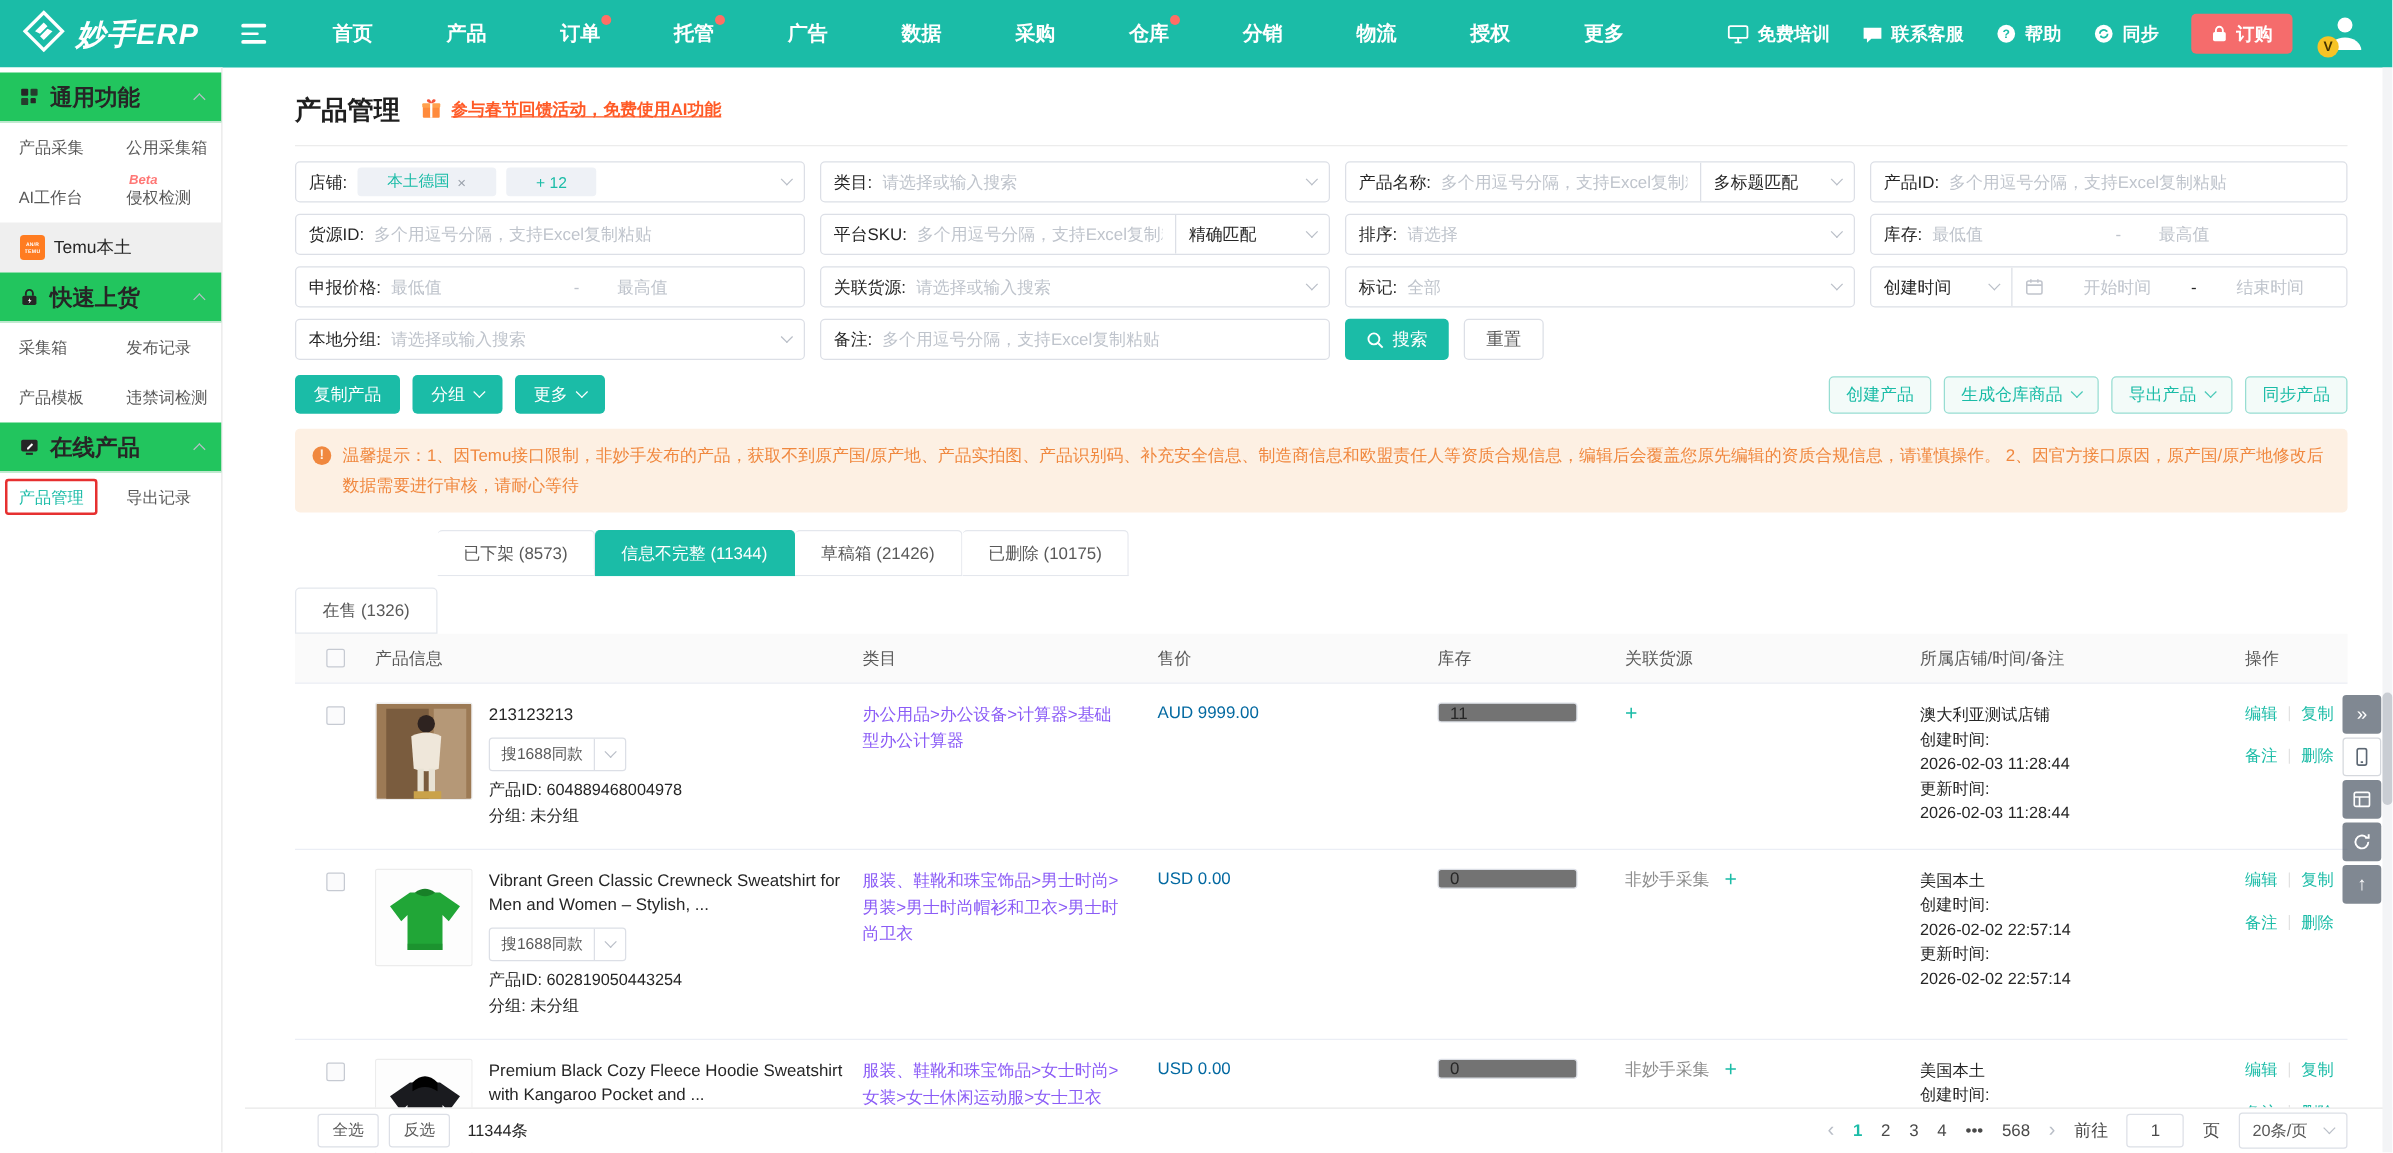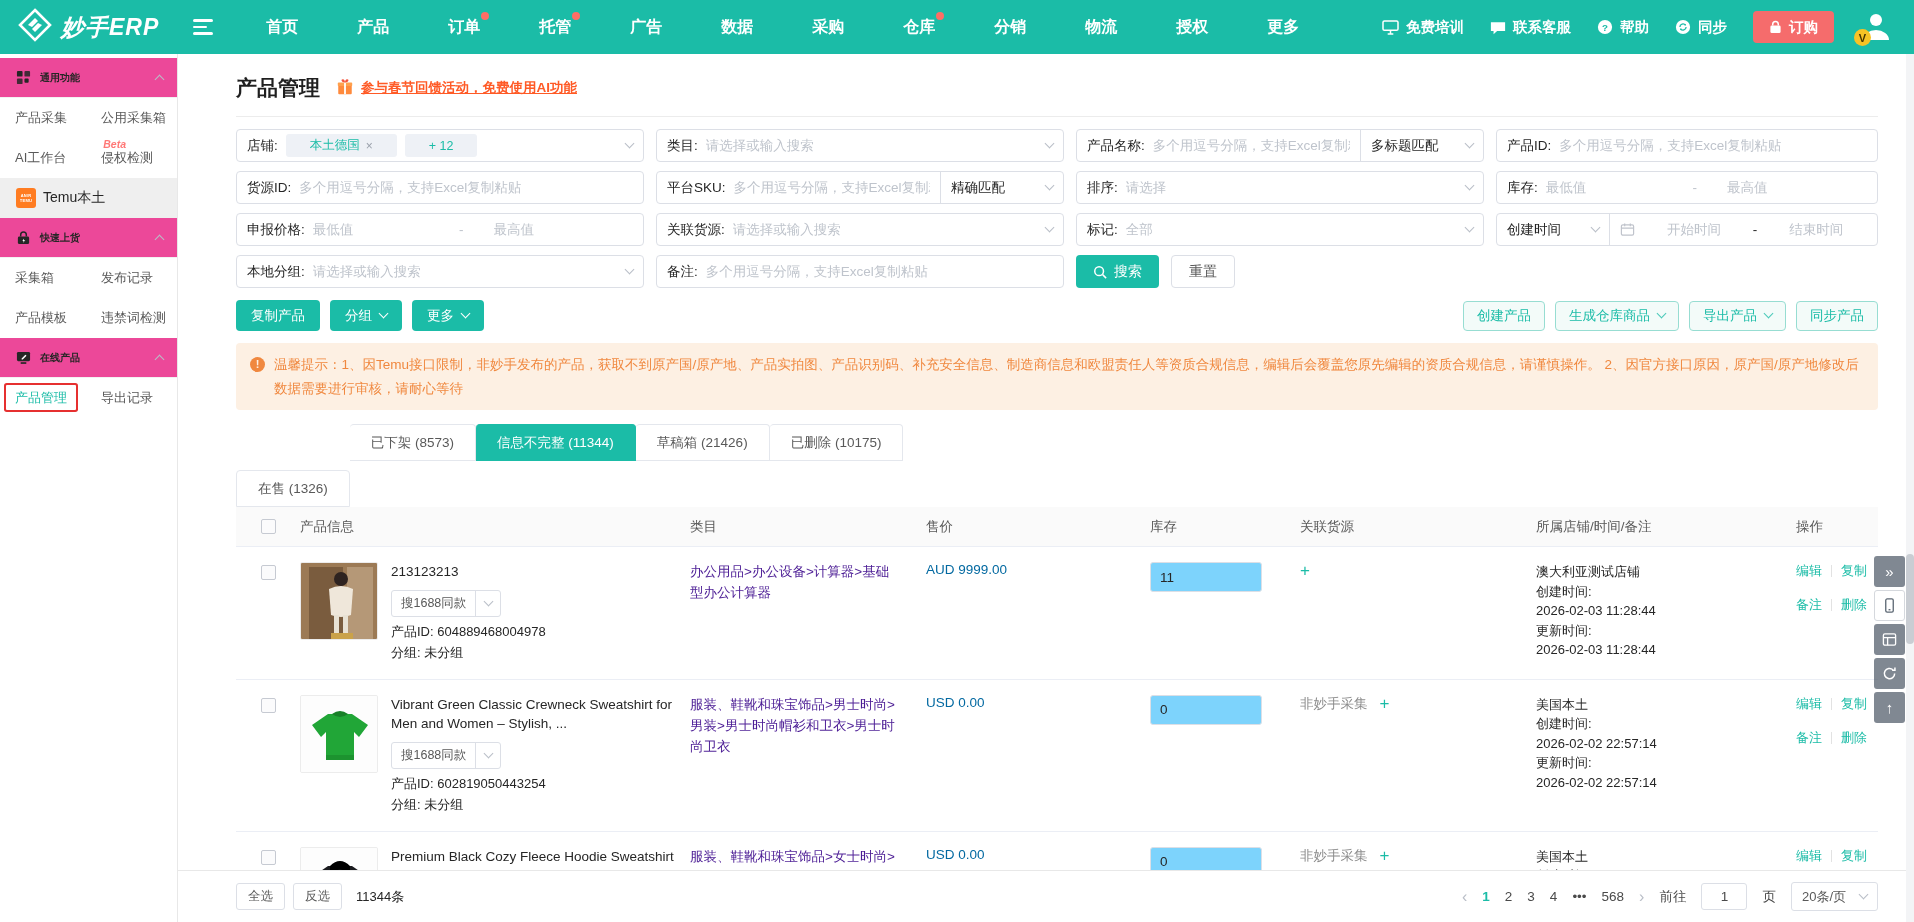--- a/index.html
+++ b/index.html
@@ -18,21 +18,21 @@
   .nav-dot { position:absolute; top:-5px; right:-9px; width:8px; height:8px; background:#ff6e65; border-radius:50%; }
   .nav-right { margin-left:auto; display:flex; align-items:center; gap:26px; font-size:14.5px; font-weight:bold; }
   .nav-link { display:flex; align-items:center; gap:7px; cursor:pointer; white-space:nowrap; }
   .subscribe-btn { background:#f56c6c; border:none; color:#fff; font-size:14.5px; font-weight:bold; height:32px; padding:0 16px; border-radius:4px; display:flex; align-items:center; gap:7px; cursor:pointer; }
   .avatar-wrap { position:relative; width:36px; height:34px; }
   .avatar-badge { position:absolute; left:-6px; bottom:-2px; width:17px; height:17px; background:#f7c325; color:#463500; border-radius:50%; font-size:11px; font-weight:bold; display:flex; align-items:center; justify-content:center; }
 
   
   .layout { display:flex; height:868px; }
   .sidebar { width:178px; flex-shrink:0; border-right:1px solid #e8e8e8; padding-top:4px; background:#fff; }
-  .side-section { height:40px; display:flex; align-items:center; gap:9px; padding:0 14px 0 16px; background:#ec4899; font-size:10px; font-weight:bold; color:#262626; border-bottom:1px solid #f2f2f2; cursor:pointer; }
+  .side-section { height:40px; display:flex; align-items:center; gap:9px; padding:0 14px 0 16px; background:#22c55e; font-size:18px; font-weight:bold; color:#262626; border-bottom:1px solid #f2f2f2; cursor:pointer; }
   .side-section .chev { margin-left:auto; }
   .side-links { height:40px; display:flex; align-items:center; padding-left:15px; font-size:13px; color:#595959; }
   .side-links .slink { cursor:pointer; white-space:nowrap; position:relative; }
   .side-links .col1 { width:86px; flex-shrink:0; }
   .slink.active { color:#1bbca7; }
   .slink .beta { position:absolute; top:-11px; right:-25px; color:#ff7876; font-size:10.5px; font-weight:bold; font-style:italic; }
   .redbox { box-shadow:0 0 0 2px #e63030; padding:5px 9px; margin-left:-9px; border-radius:1px; }
   .app-row { height:40px; display:flex; align-items:center; gap:7px; padding:0 16px; background:#efefef; font-size:14px; color:#262626; cursor:pointer; }
   .temu-ic { width:20px; height:20px; background:#ff7c21; border-radius:3px; color:#fff; font-size:6px; font-weight:bold; display:flex; align-items:center; justify-content:center; letter-spacing:.2px; }
 
@@ -90,33 +90,33 @@
   .c-prod { display:flex; gap:13px; padding-right:16px; }
   .thumb { width:78px; height:78px; border:1px solid #ececec; border-radius:2px; overflow:hidden; flex-shrink:0; cursor:pointer; }
   .thumb svg { display:block; }
   .pinfo { min-width:0; }
   .ptitle { color:#262626; line-height:1.45; max-height:40px; overflow:hidden; cursor:pointer; }
   .search1688 { margin:8px 0 4px 0; display:inline-flex; align-items:center; border:1px solid #dcdfe6; border-radius:3px; height:27px; font-size:12.5px; color:#595959; cursor:pointer; }
   .search1688 .s-label { padding:0 9px; }
   .search1688 .s-div { width:1px; height:100%; background:#dcdfe6; }
   .search1688 .s-chev { width:24px; display:flex; justify-content:center; }
   .pid, .pgroup { color:#262626; line-height:1.65; font-size:13px; }
-  .c-cat { color:#4c1d95; line-height:1.55; padding-right:28px; }
+  .c-cat { color:#8b5cf6; line-height:1.55; padding-right:28px; }
   .c-price { color:#0369a1; }
-  .stock-input { width:112px; height:30px; border:1px solid #dcdfe6; border-radius:3px; display:flex; align-items:center; padding-left:9px; color:#262626; background:#7dd3fc; cursor:text; }
+  .stock-input { width:112px; height:16px; border:1px solid #dcdfe6; border-radius:3px; display:flex; align-items:center; padding-left:9px; color:#262626; background:#737373; cursor:text; }
   .c-supply { color:#8c8c8c; display:flex; gap:12px; align-items:center; }
   .c-supply .plus { color:#1bbca7; font-size:17px; cursor:pointer; line-height:1; }
   .c-shop { color:#262626; line-height:1.5; font-size:13px; }
   .c-ops { font-size:13px; }
   .ops-line { display:flex; align-items:center; gap:9px; margin-bottom:16px; }
   .ops-line a { color:#1bbca7; cursor:pointer; text-decoration:none; white-space:nowrap; }
   .ops-line i { width:1px; height:12px; background:#e2e2e2; }
 
   
-  .tfoot { position:absolute; left:0; right:0; bottom:0; height:52px; background:#fff; border-top:1px solid #e8e8e8; display:flex; align-items:center; padding:0 36px 0 58px; z-index:6; }
+  .tfoot { position:absolute; left:18px; right:0; bottom:0; height:36px; background:#fff; border-top:1px solid #e8e8e8; display:flex; align-items:center; padding:0 36px 0 58px; z-index:6; }
   .btn-small { border:1px solid #dcdfe6; background:#fff; color:#595959; height:27px; padding:0 11px; border-radius:3px; font-size:12.5px; cursor:pointer; margin-right:8px; }
   .total { font-size:13px; color:#262626; margin-left:6px; }
   .pager { margin-left:auto; display:flex; align-items:center; gap:15px; font-size:13.5px; color:#4a4a4a; }
   .pg-arrow { color:#b9bec7; cursor:pointer; font-size:16px; }
   .pg-num { cursor:pointer; }
   .pg-num.active { color:#1bbca7; font-weight:bold; }
   .goto-input { width:46px; height:27px; border:1px solid #dcdfe6; border-radius:3px; display:flex; align-items:center; justify-content:center; cursor:text; }
   .size-select { border:1px solid #dcdfe6; height:29px; padding:0 10px; border-radius:3px; display:flex; align-items:center; gap:14px; color:#595959; cursor:pointer; font-size:13px; }
 
   

